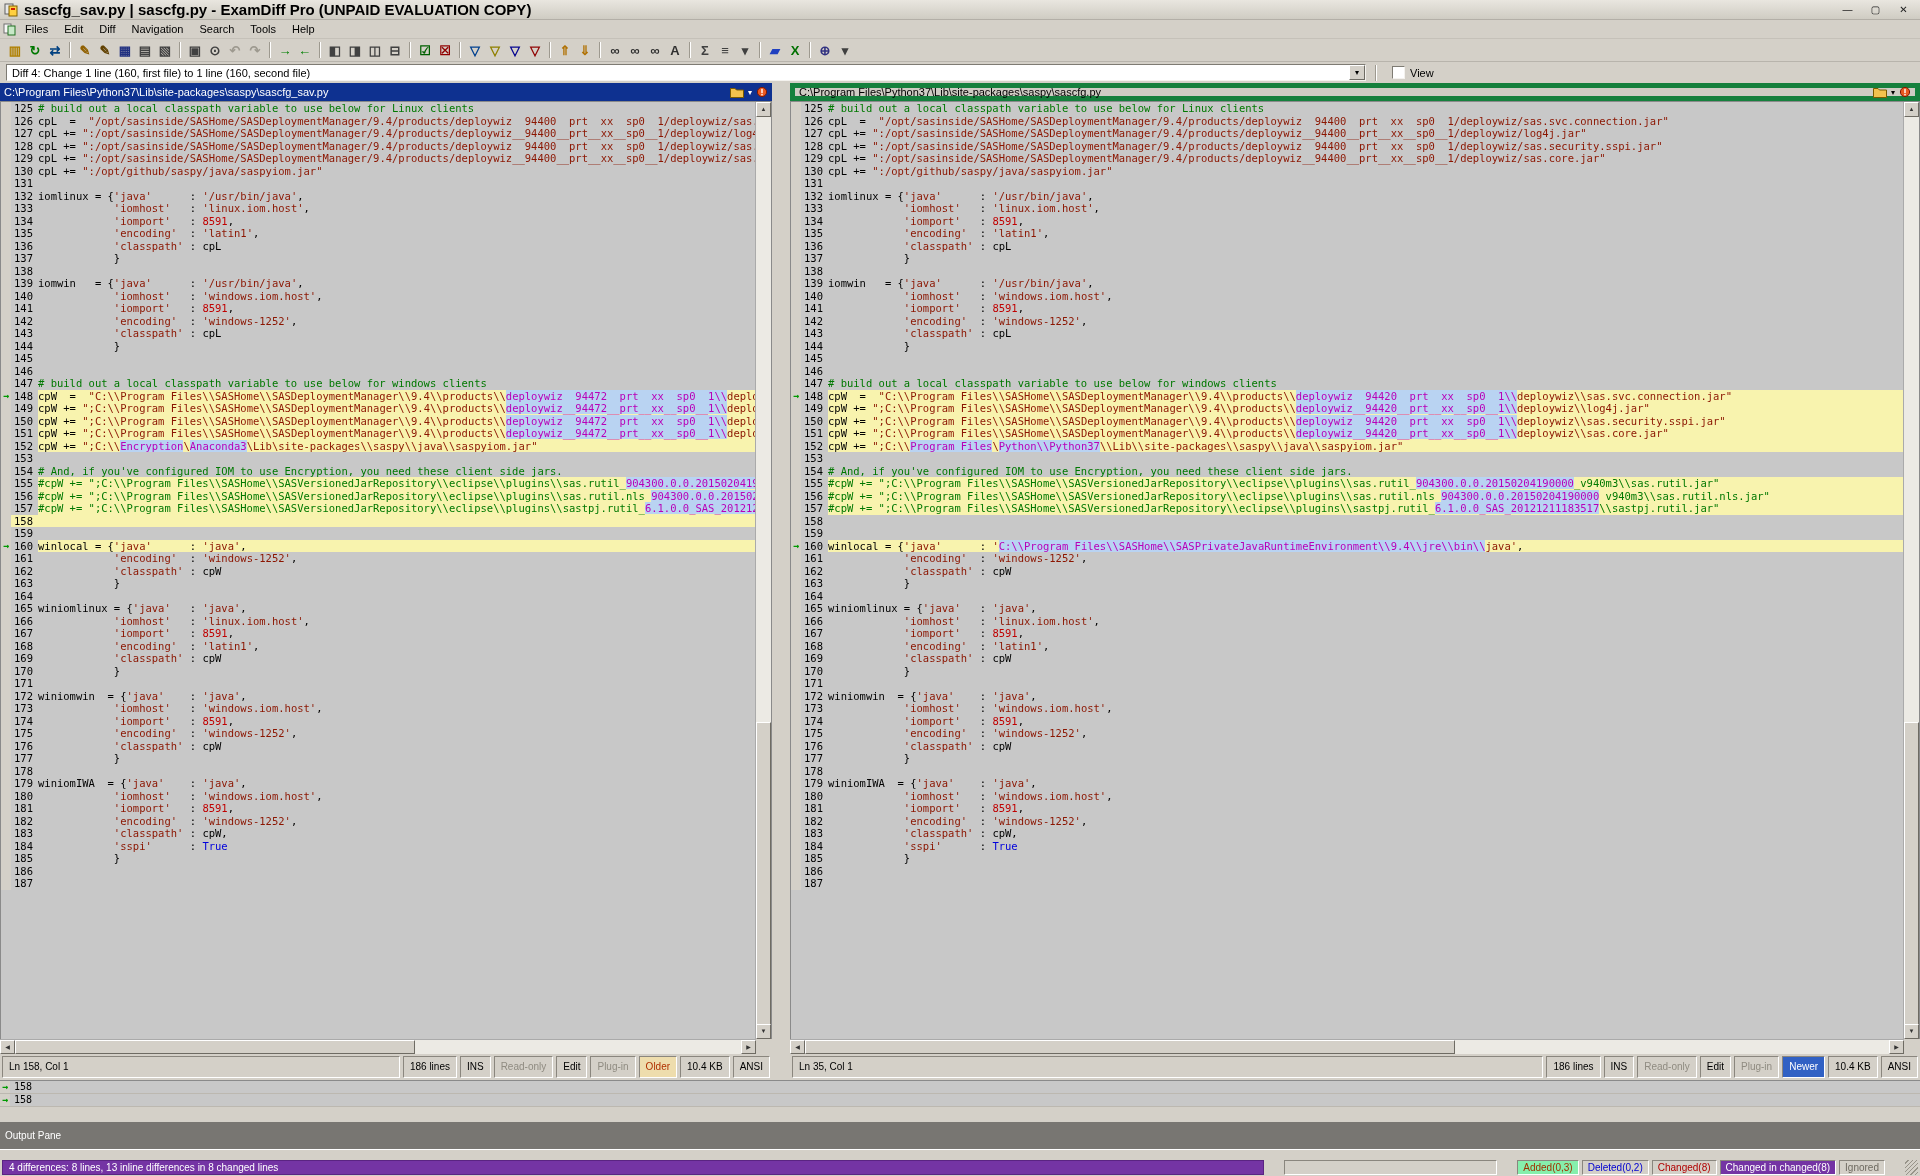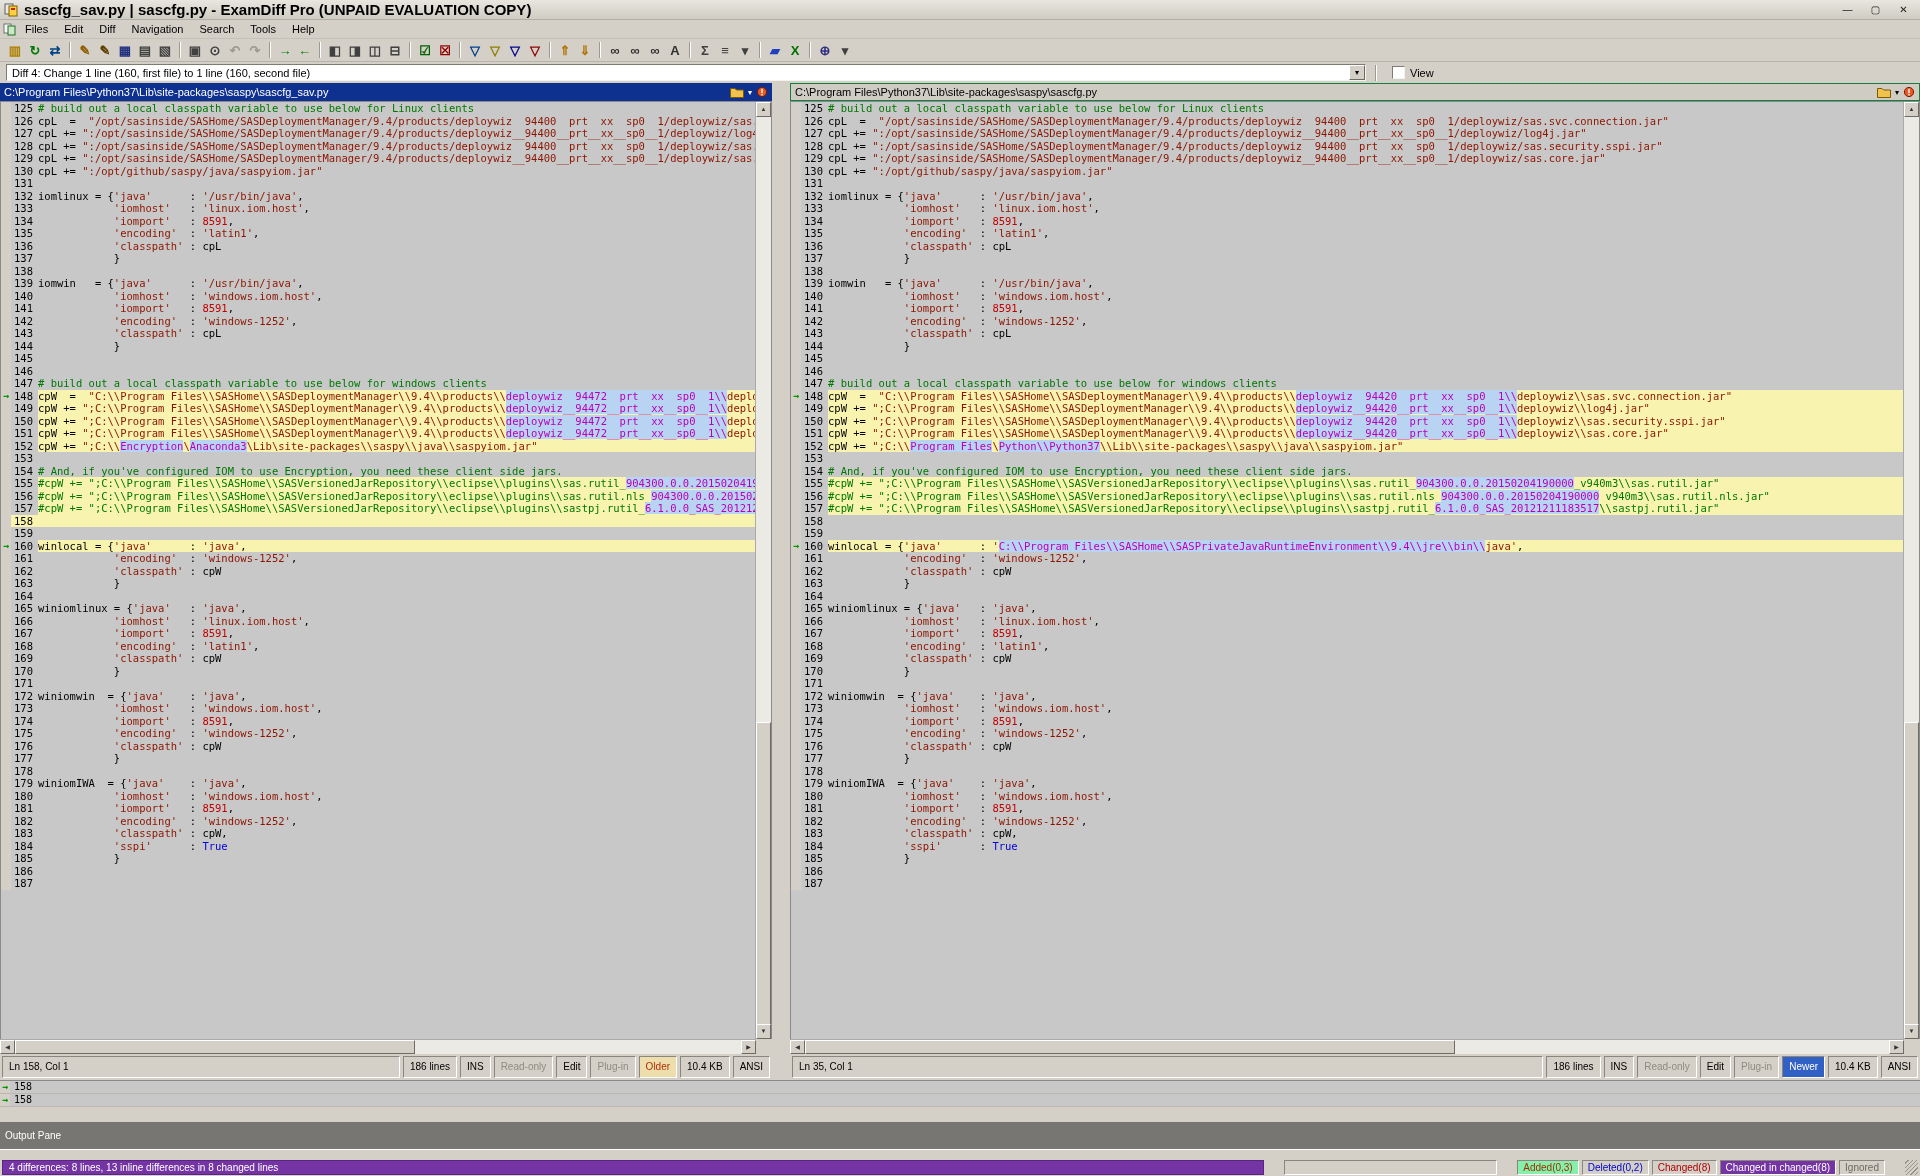--- a/index.html
+++ b/index.html
@@ -27,21 +27,21 @@
 .skipbox{width:13px;height:13px;background:#fff;border:1px solid;border-color:#7e7b73 #f4f2ee #f4f2ee #7e7b73;margin-left:6px}
 .skiplabel{font-size:11px}
 
 .main{flex:0 0 991px;display:flex}
 .pane{display:flex;flex-direction:column}
 #pane1{width:772px}
 #pane2{width:1130px}
 .splitter{width:18px}
 .phead{height:18px;flex:0 0 18px;display:flex;align-items:center;padding:0 4px;gap:4px;font-size:11px;white-space:nowrap}
 .phead.active{background:#0e3190;color:#fff}
-.phead.inactive{background:#cfccc4;color:#000;border:1px solid #15803d}
+.phead.inactive{background:#cfccc4;color:#000;border:5px solid #15803d}
 .flex1{flex:1}
 .hdd{font-size:8px}
 
 .pbody{flex:0 0 938px;display:flex;background:#c8c8c8;border:1px solid #8a8a8a;border-bottom:none;overflow:hidden}
 .lines{flex:1;overflow:hidden;font-family:"DejaVu Sans Mono",monospace;font-size:10.5px;line-height:12.5px}
 .cl{display:flex;height:12.5px;white-space:pre}
 .mk{flex:0 0 10px;background:#d4d0c8;color:#009b00;font-size:10px;line-height:11px;text-align:center;font-weight:bold;overflow:hidden}
 .gut{flex:0 0 27px;text-align:right;padding-right:5px;color:#000}
 .code{flex:1;overflow:hidden;white-space:pre}
 .code.ch{background:#f8f3ae}

